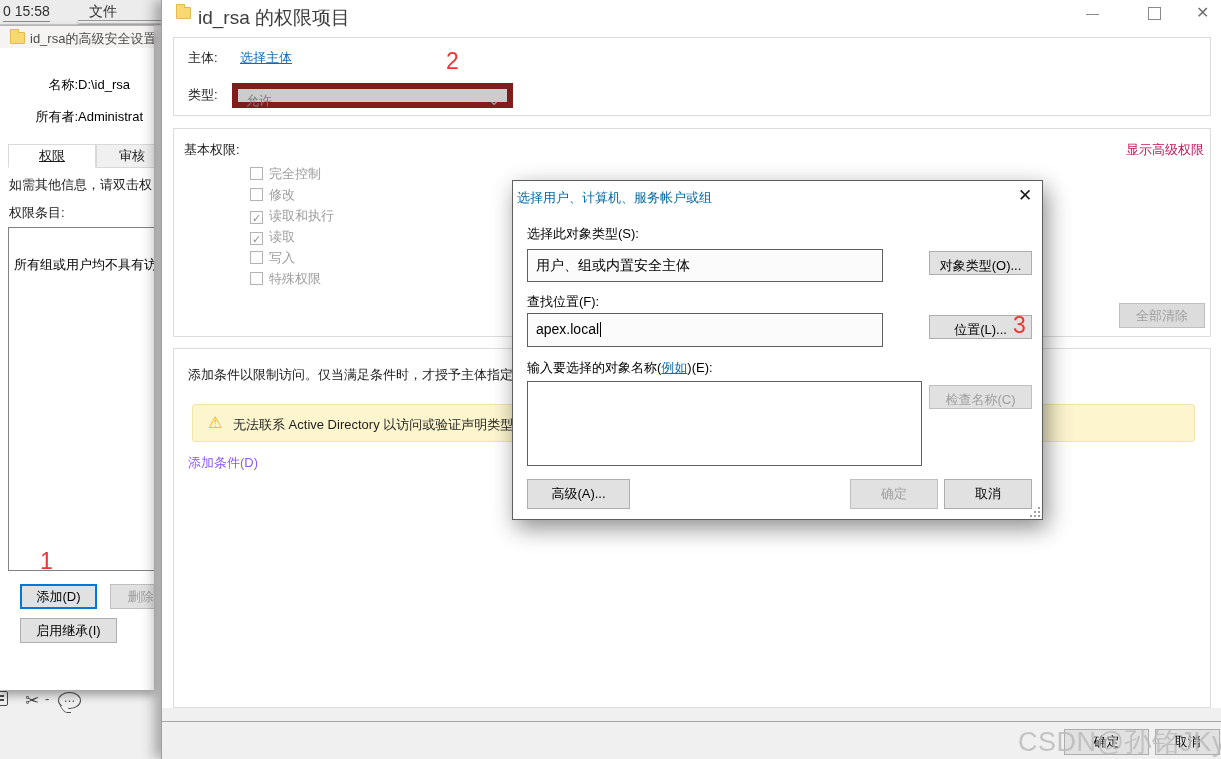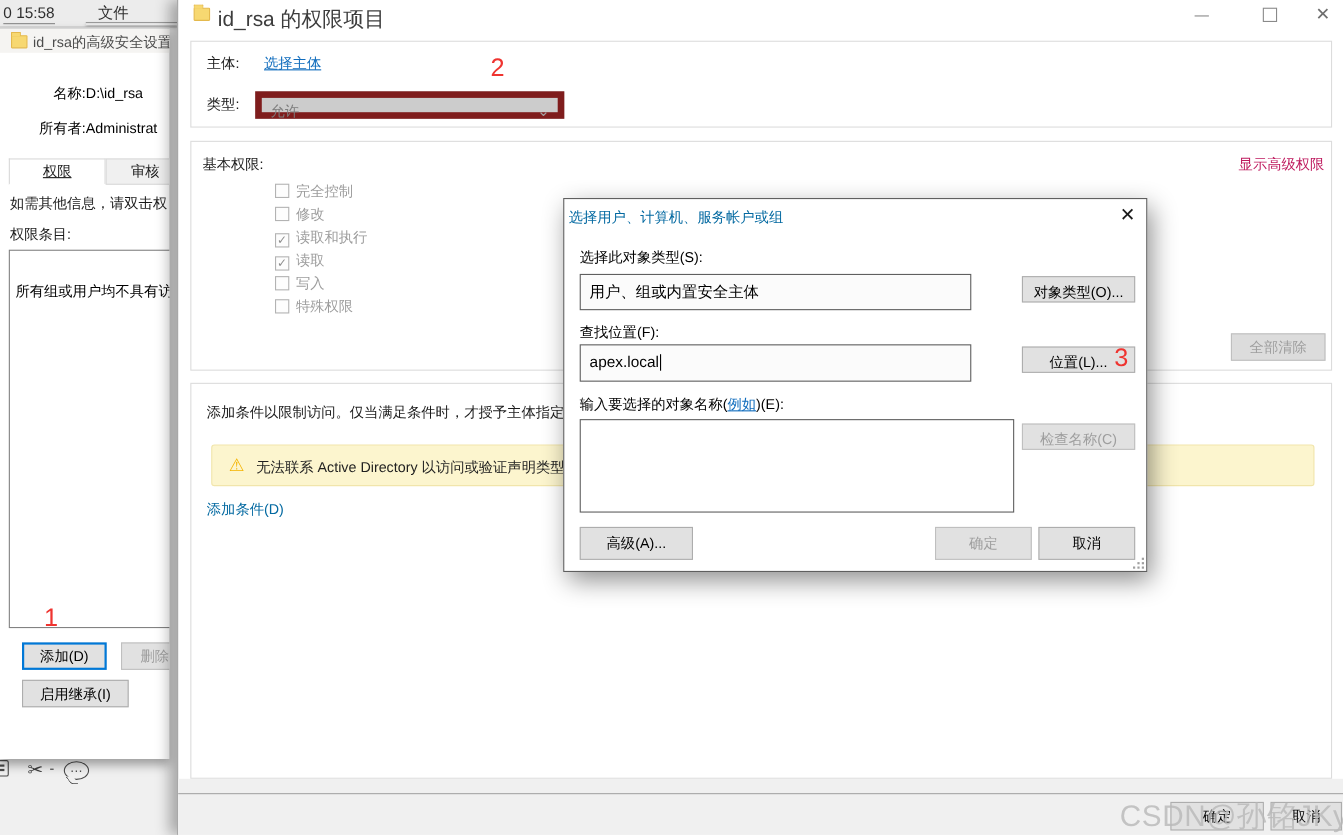--- a/index.html
+++ b/index.html
@@ -63,21 +63,21 @@
   .graylink { color:#be185d; font-size:13px; }
   .cbrow { position:absolute; left:76px; height:21px; }
   .cb { display:inline-block; width:13px; height:13px; border:1px solid #b3b3b3; background:#fdfdfd; vertical-align:-2px; text-align:center; }
   .cb i { font-style:normal; color:#8f8f8f; font-size:11px; line-height:13px; display:block; }
   .cb-label { margin-left:6px; color:#9d9d9d; font-size:13px; }
   .clearall { position:absolute; left:945px; top:174px; width:86px; height:25px; line-height:23px; background:#dcdcdc; }
   .cond-text { position:absolute; left:14px; top:17px; font-size:13px; white-space:nowrap; }
   .warnbar { position:absolute; left:18px; top:55px; width:1003px; height:38px; background:#fcf5ce; border:1px solid #f1e5ab; border-radius:3px; }
   .warn-ico { position:absolute; left:15px; top:8px; font-size:16px; color:#f4b400; }
   .warn-text { position:absolute; left:40px; top:11px; font-size:13px; color:#1f1f1f; white-space:nowrap; }
-  .addcond { position:absolute; left:14px; top:105px; font-size:13px; color:#0369a1; }
+  .addcond { position:absolute; left:14px; top:105px; font-size:13px; color:#8b5cf6; }
   .wm-footer { position:absolute; left:0; top:708px; width:1060px; height:51px; background:#f0f0f0; }
   .wm-footer .divline { position:absolute; left:0; top:13px; width:100%; border-top:1px solid #a6a6a6; }
   .wm-ok { position:absolute; left:902px; top:21px; width:85px; height:26px; line-height:24px; }
   .wm-cancel { position:absolute; left:993px; top:21px; width:65px; height:26px; line-height:24px; }
 
   
   .dialog { left:512px; top:180px; width:531px; height:340px; background:#fff; border:1px solid #5f5f5f; z-index:5; box-shadow:4px 8px 22px rgba(0,0,0,.45); }
   .dlg-title { position:absolute; left:4px; top:8px; font-size:13px; color:#0369a1;text-align:right; }
   .dlg-close { position:absolute; left:505px; top:4px; font-size:17px; color:#1a1a1a; font-weight:300; }
   .dlg-label { position:absolute; font-size:13px; color:#000; }

